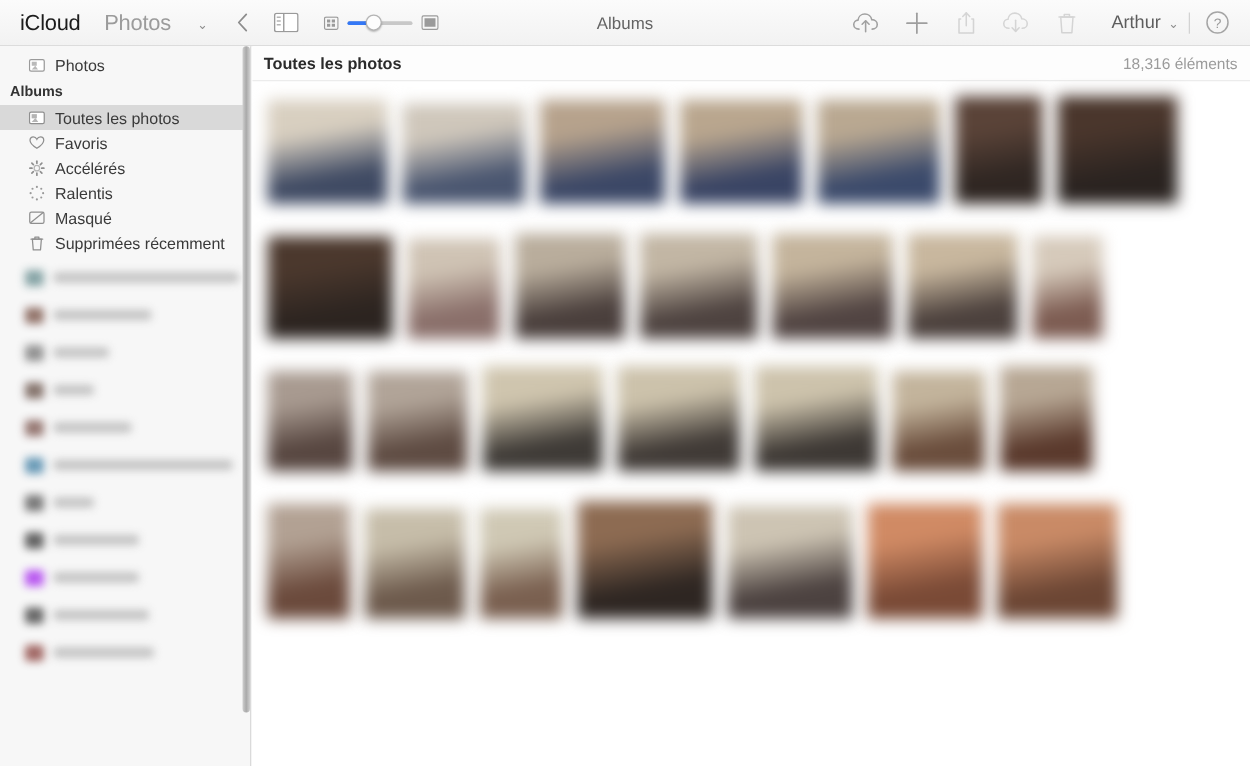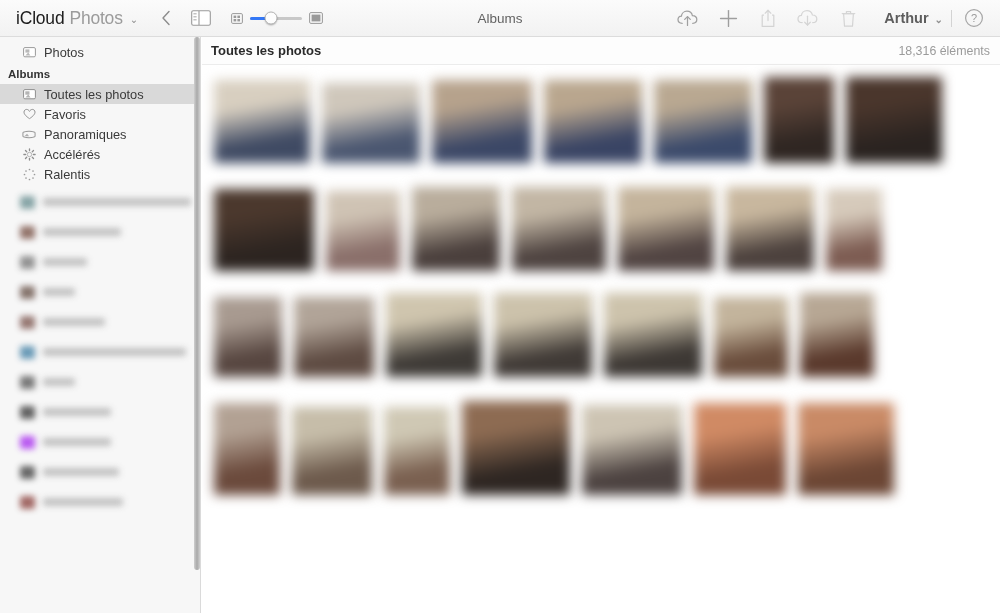--- a/index.html
+++ b/index.html
@@ -12,21 +12,21 @@
   #app { position: relative; width: 1000px; height: 613px; }
 
   
   .toolbar {
     position: absolute; top: 0; left: 0; width: 1000px; height: 37px;
     background: linear-gradient(#fbfbfb, #f2f2f2);
     border-bottom: 1px solid #dcdcdc;
     display: flex; align-items: center;
   }
   .brand {
-    display: flex; align-items: baseline; gap: 5px;
+    display: flex; align-items: baseline; gap: 19px;
     margin-left: 16px; white-space: nowrap;
   }
   .brand-icloud { font-size: 17.5px; color: #1c1c1c; letter-spacing: -0.2px; }
   .brand-photos { font-size: 17.5px; color: #9b9b9b; letter-spacing: -0.2px; }
   .brand-chev { font-size: 10px; color: #8d8d8d; margin-left: 2px; position: relative; top: -1px; }
 
   .tb-icon { display: inline-flex; align-items: center; justify-content: center; }
   .back-chev { margin-left: 20px; width: 16px; height: 20px; }
   .sidebar-toggle { margin-left: 16px; width: 22px; height: 20px; }
 
@@ -59,21 +59,21 @@
     margin-left: auto; display: flex; align-items: center;
     margin-right: 14px; gap: 0px;
   }
   .tb-btn {
     width: 40px; height: 26px;
     display: flex; align-items: center; justify-content: center;
   }
   .tb-btn.dim { opacity: .38; }
   .acct {
     display: flex; align-items: baseline; gap: 6px;
-    margin-left: 16px; margin-right: 2px; font-weight: bold;
+    margin-left: 16px; margin-right: 2px;
   }
   .acct-name { font-size: 14.5px; color: #5d5d5d; }
   .acct-chev { font-size: 10px; color: #8d8d8d; }
   .tb-sep { width: 1px; height: 17px; background: #d3d3d3; margin: 0 10px 0 6px; }
   .help-btn { width: 24px; height: 24px; }
 
   
   .sidebar {
     position: absolute; top: 37px; left: 0; width: 201px; height: 576px;
     background: #f7f7f7;
@@ -278,29 +278,20 @@
       <div class="sb-row">
         <span class="sb-ico">
           <svg width="13" height="12" viewBox="0 0 13 12">
             <path d="M6.5 10.6 C6.5 10.6 1 7.3 1 4.2 C1 2.5 2.2 1.4 3.6 1.4 C4.9 1.4 6 2.4 6.5 3.4 C7 2.4 8.1 1.4 9.4 1.4 C10.8 1.4 12 2.5 12 4.2 C12 7.3 6.5 10.6 6.5 10.6 Z" fill="none" stroke="#8f8f8f" stroke-width="1"></path>
           </svg>
         </span>
         <span>Favoris</span>
       </div>
 
 
-      <div class="sb-row">
-        <span class="sb-ico">
-          <svg width="15" height="11" viewBox="0 0 15 11">
-            <path d="M1 3.2 C5 1.6 10 1.6 14 3.2 V7.8 C10 9.4 5 9.4 1 7.8 Z" fill="none" stroke="#8f8f8f" stroke-width="1"></path>
-            <path d="M2.6 7.4 L5.4 4.6 L7.6 7.4 Z" fill="#b0b0b0"></path>
-          </svg>
-        </span>
-        <span>Panoramiques</span>
-      </div>
 
       <div class="sb-row">
         <span class="sb-ico">
           <svg width="13" height="13" viewBox="0 0 13 13">
             <g stroke="#8f8f8f" stroke-width="1.35" stroke-linecap="round">
               <line x1="6.5" y1="0.9" x2="6.5" y2="2.6"></line>
               <line x1="6.5" y1="10.4" x2="6.5" y2="12.1"></line>
               <line x1="0.9" y1="6.5" x2="2.6" y2="6.5"></line>
               <line x1="10.4" y1="6.5" x2="12.1" y2="6.5"></line>
               <line x1="2.5" y1="2.5" x2="3.7" y2="3.7"></line>
@@ -327,21 +318,40 @@
               <circle cx="3" cy="10" r="0.85"></circle>
                 <circle cx="10" cy="3" r="0.85"></circle>
             </g>
           </svg>
         </span>
         <span>Ralentis</span>
       </div>
 
 
 
-
+      <div class="sb-row">
+        <span class="sb-ico">
+          <svg width="13" height="12" viewBox="0 0 13 12">
+            <rect x="0.8" y="1.6" width="11.4" height="9" rx="1.3" fill="none" stroke="#8f8f8f" stroke-width="1"></rect>
+            <line x1="1.2" y1="10.4" x2="11.8" y2="1.8" stroke="#8f8f8f" stroke-width="1"></line>
+          </svg>
+        </span>
+        <span>Masqué</span>
+      </div>
+
+      <div class="sb-row">
+        <span class="sb-ico">
+          <svg width="11" height="13" viewBox="0 0 11 13">
+            <path d="M1.9 3.3 H9.1 L8.4 11.9 H2.6 Z" fill="none" stroke="#8f8f8f" stroke-width="1" stroke-linejoin="round"></path>
+            <line x1="0.8" y1="3.3" x2="10.2" y2="3.3" stroke="#8f8f8f" stroke-width="1" stroke-linecap="round"></line>
+            <path d="M3.9 3.2 V1.6 H7.1 V3.2" fill="none" stroke="#8f8f8f" stroke-width="1" stroke-linejoin="round"></path>
+          </svg>
+        </span>
+        <span>Supprimées récemment</span>
+      </div>
 
     </div>
 
     <div class="sb-blur-wrap" id="redacted-list">
         <div class="sb-brow">
           <div class="sb-bthumb" style="background: rgb(126, 158, 160);"></div>
           <div class="sb-btext" style="width: 148px;"></div>
         </div>
         <div class="sb-brow">
           <div class="sb-bthumb" style="background: rgb(139, 106, 96);"></div>

